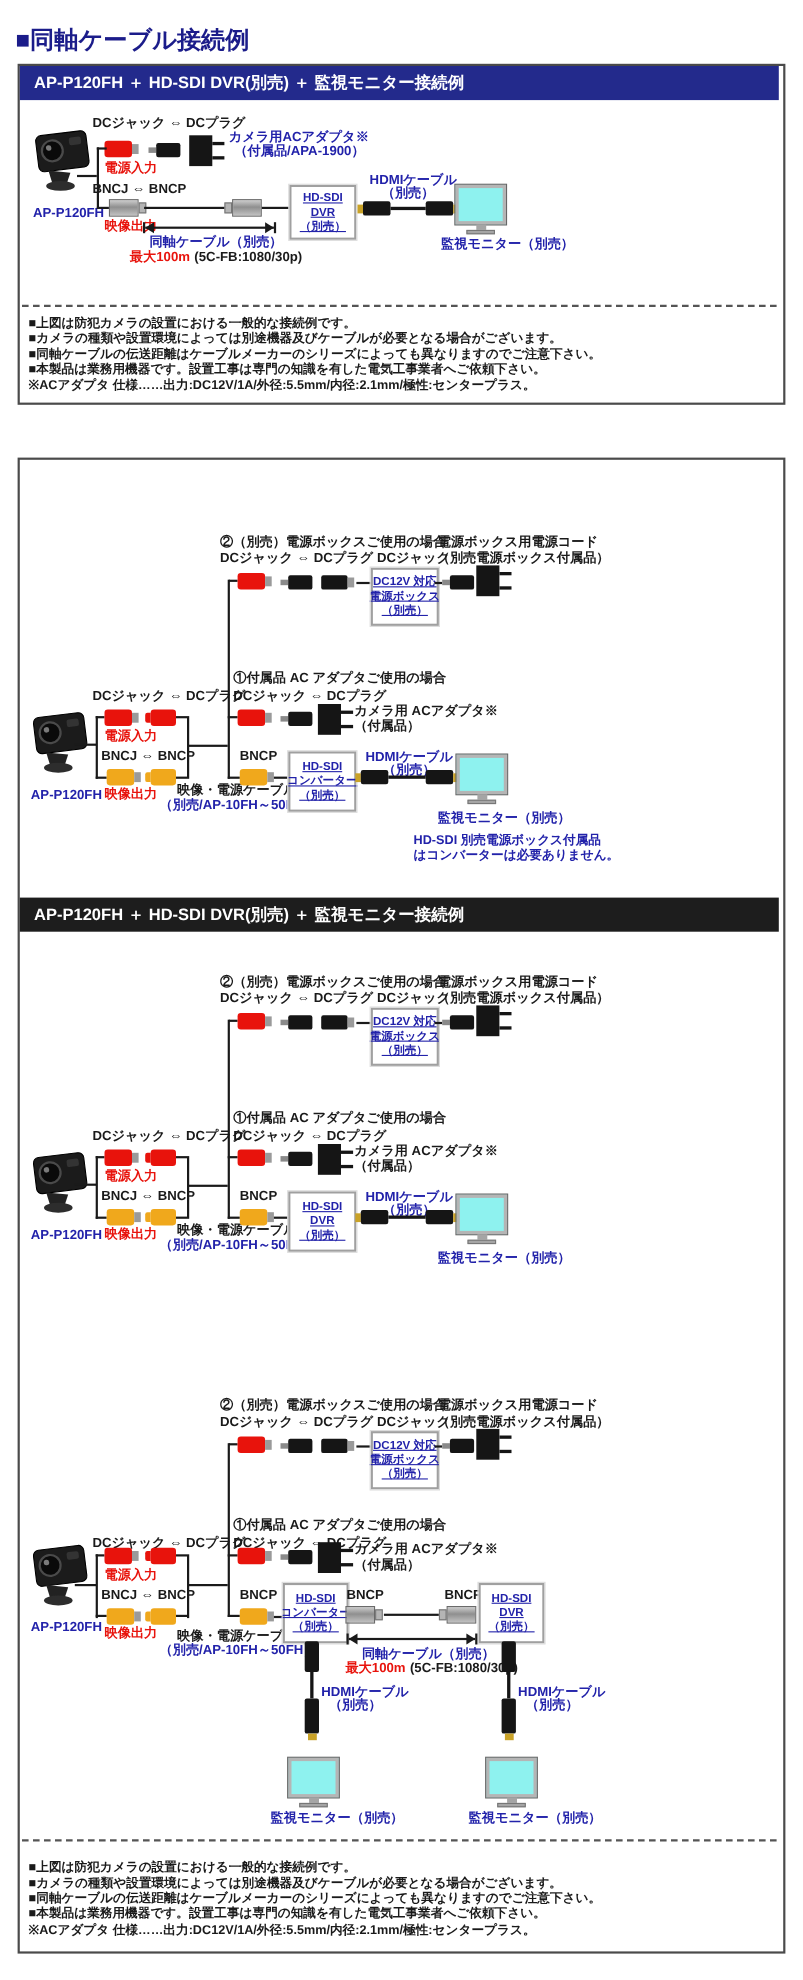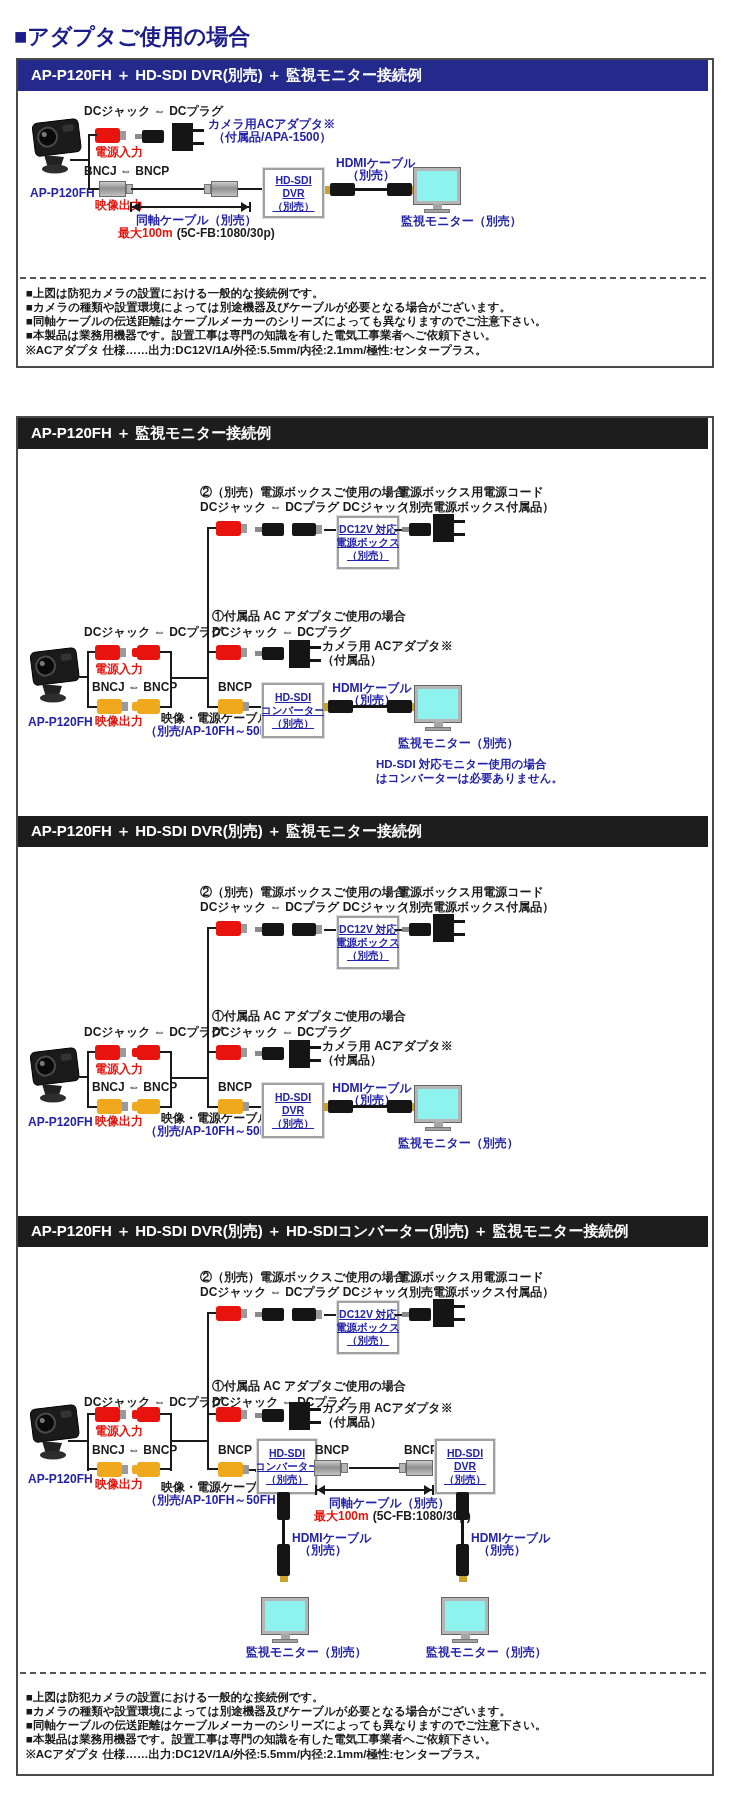--- a/index.html
+++ b/index.html
@@ -55,21 +55,21 @@
   .meas i{position:absolute;width:0;height:0;border-top:5px solid transparent;border-bottom:5px solid transparent}
   .meas .a1{left:0;border-right:8px solid #1a1a1a}
   .meas .a2{right:0;border-left:8px solid #1a1a1a}
   .cam{position:absolute}
 </style>
 </head>
 <body>
 
 <div class="page">
 
-  <div class="h1" style="left:14px;top:22px">■アダプタご使用の場合</div>
+  <div class="h1" style="left:14px;top:22px">■同軸ケーブル接続例</div>
   <div class="panelbox" style="left:16px;top:58px;width:694px;height:306px"></div>
   <div class="hbar navy" style="left:18px;top:60px;width:677px">AP-P120FH ＋ HD-SDI DVR(別売) ＋ 監視モニター接続例</div>
 
   <div class="cam" style="left:28px;top:114px">
     <svg width="58" height="62" viewBox="0 0 58 62">
       <g transform="rotate(-7 29 26)">
         <rect x="6" y="7" width="46" height="33" rx="5" fill="#1b1b1b" stroke="#000"></rect>
         <circle cx="20" cy="22" r="9.5" fill="#0a0a0a" stroke="#4a4a4a" stroke-width="2"></circle>
         <circle cx="17" cy="19" r="2.5" fill="#7a7a7a"></circle>
         <rect x="36" y="12" width="11" height="7" rx="2" fill="#333"></rect>
@@ -87,21 +87,21 @@
     </div>
   <div class="pair" style="left:135px;top:130px">
       <i class="dtip"></i>
       <i class="dbk"></i>
     </div>
   <div class="ac" style="left:172px;top:123px">
       <i class="p1"></i>
       <i class="p2"></i>
     </div>
   <div class="t blue" style="left:208px;top:118px">カメラ用ACアダプタ※</div>
-  <div class="t blue" style="left:213px;top:131px">（付属品/APA-1500）</div>
+  <div class="t blue" style="left:213px;top:131px">（付属品/APA-1900）</div>
   <div class="t red" style="left:95px;top:146px">電源入力</div>
 
   <div class="t" style="left:84px;top:165px">BNCJ ⇔ BNCP</div>
   <div class="pair" style="left:99px;top:181px">
       <i class="bncb"></i>
       <i class="bncc"></i>
     </div>
   <i class="hl" style="left:131px;top:188px;width:74px"></i>
   <div class="pair" style="left:204px;top:181px">
       <i class="bncc"></i>
@@ -148,21 +148,20 @@
 
   <div class="dash" style="left:20px;top:277px;width:686px"></div>
   <div class="nt" style="left:26px;top:286px">■上図は防犯カメラの設置における一般的な接続例です。</div>
   <div class="nt" style="left:26px;top:300px">■カメラの種類や設置環境によっては別途機器及びケーブルが必要となる場合がございます。</div>
   <div class="nt" style="left:26px;top:314px">■同軸ケーブルの伝送距離はケーブルメーカーのシリーズによっても異なりますのでご注意下さい。</div>
   <div class="nt" style="left:26px;top:328px">■本製品は業務用機器です。設置工事は専門の知識を有した電気工事業者へご依頼下さい。</div>
   <div class="nt" style="left:26px;top:342px">※ACアダプタ 仕様……出力:DC12V/1A/外径:5.5mm/内径:2.1mm/極性:センタープラス。</div>
 
   <div class="panelbox" style="left:16px;top:416px;width:694px;height:1356px"></div>
 
-  <div class="hbar blk-bar" style="left:18px;top:418px;width:677px">AP-P120FH ＋ 監視モニター接続例</div>
 
   <div class="t" style="left:200px;top:486px">②（別売）電源ボックスご使用の場合</div>
   <div class="t" style="left:200px;top:501px">DCジャック ⇔ DCプラグ DCジャック</div>
   <i class="hl" style="left:208px;top:527px;width:8px"></i>
   <div class="pair" style="left:216px;top:521px">
       <i class="jb red-c"></i>
       <i class="cap"></i>
     </div>
   <div class="pair" style="left:255px;top:523px">
       <i class="dtip"></i>
@@ -276,21 +275,21 @@
       <i class="ln"></i>
       <i class="hp"></i>
       <i class="gt"></i>
     </div>
   <div class="mon" style="left:415px;top:686px">
       <i class="scr"></i>
       <i class="nk"></i>
       <i class="bs"></i>
     </div>
   <div class="t blue u" style="left:398px;top:737px">監視モニター（別売）</div>
-  <div class="t blue sm" style="left:376px;top:758px">HD-SDI 対応モニター使用の場合</div>
+  <div class="t blue sm" style="left:376px;top:758px">HD-SDI 別売電源ボックス付属品</div>
   <div class="t blue sm" style="left:376px;top:772px">はコンバーターは必要ありません。</div>
 
   <div class="hbar blk-bar" style="left:18px;top:816px;width:677px">AP-P120FH ＋ HD-SDI DVR(別売) ＋ 監視モニター接続例</div>
 
   <div class="t" style="left:200px;top:886px">②（別売）電源ボックスご使用の場合</div>
   <div class="t" style="left:200px;top:901px">DCジャック ⇔ DCプラグ DCジャック</div>
   <i class="hl" style="left:208px;top:927px;width:8px"></i>
   <div class="pair" style="left:216px;top:921px">
       <i class="jb red-c"></i>
       <i class="cap"></i>
@@ -408,21 +407,20 @@
       <i class="hp"></i>
       <i class="gt"></i>
     </div>
   <div class="mon" style="left:415px;top:1086px">
       <i class="scr"></i>
       <i class="nk"></i>
       <i class="bs"></i>
     </div>
   <div class="t blue u" style="left:398px;top:1137px">監視モニター（別売）</div>
 
-  <div class="hbar blk-bar" style="left:18px;top:1216px;width:677px">AP-P120FH ＋ HD-SDI DVR(別売) ＋ HD-SDIコンバーター(別売) ＋ 監視モニター接続例</div>
 
   <div class="t" style="left:200px;top:1271px">②（別売）電源ボックスご使用の場合</div>
   <div class="t" style="left:200px;top:1286px">DCジャック ⇔ DCプラグ DCジャック</div>
   <i class="hl" style="left:208px;top:1312px;width:8px"></i>
   <div class="pair" style="left:216px;top:1306px">
       <i class="jb red-c"></i>
       <i class="cap"></i>
     </div>
   <div class="pair" style="left:255px;top:1308px">
       <i class="dtip"></i>

